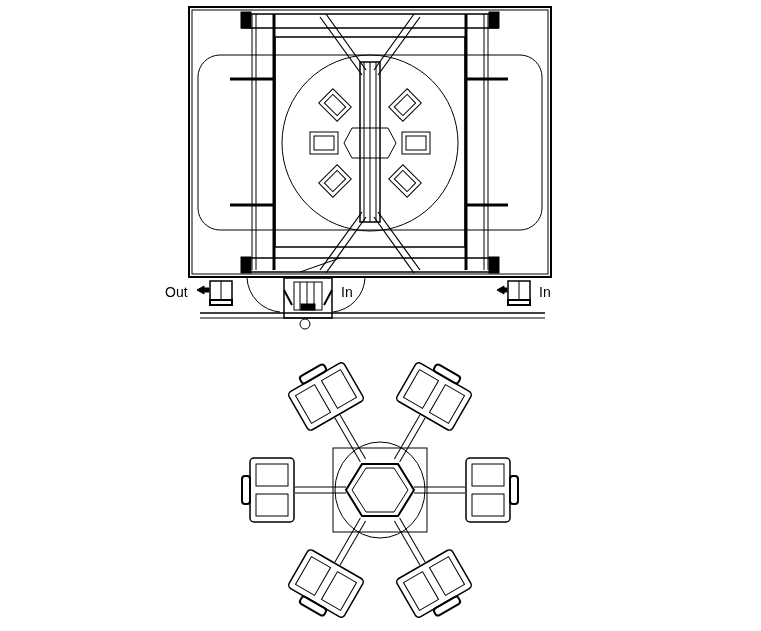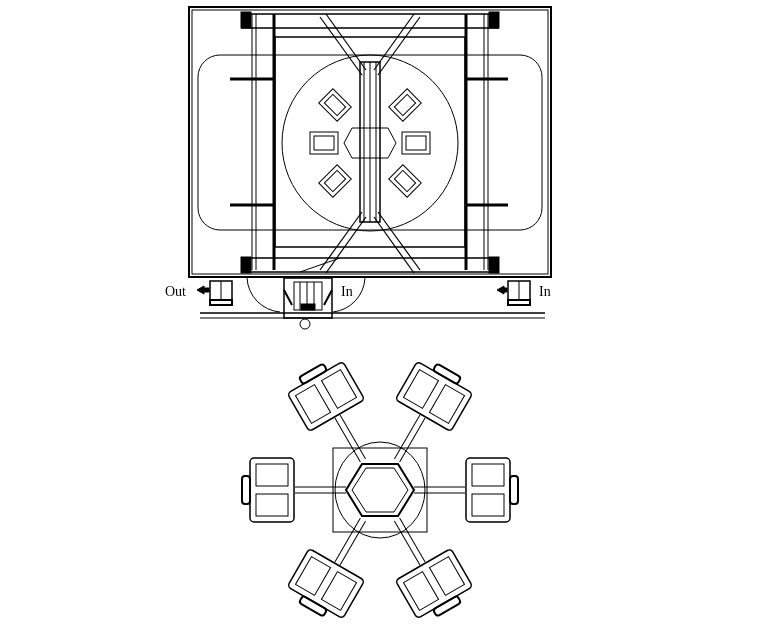--- a/index.html
+++ b/index.html
@@ -1,18 +1,18 @@
 <!DOCTYPE html>
 <html><head>
 <meta charset="utf-8">
 <style>
   html, body { margin: 0; padding: 0; background: #ffffff; }
   body { width: 761px; height: 631px; position: relative; overflow: hidden; font-family: "Liberation Sans", sans-serif; }
   svg { position: absolute; left: 0; top: 0; }
-  .lbl { position: absolute; font-family: Liberation Serif, serif; font-size: 14px; color: #000; line-height: 1; }
+  .lbl { position: absolute; font-family: Liberation Sans, sans-serif; font-size: 14px; color: #000; line-height: 1; }
 </style>
 </head>
 <body>
 
 <svg width="761" height="631" viewBox="0 0 761 631" fill="none" stroke="#000" stroke-width="1">
 
   <g>
 
     <rect x="189" y="7" width="362" height="270" stroke-width="2"></rect>
     <rect x="192" y="10" width="356" height="264"></rect>

